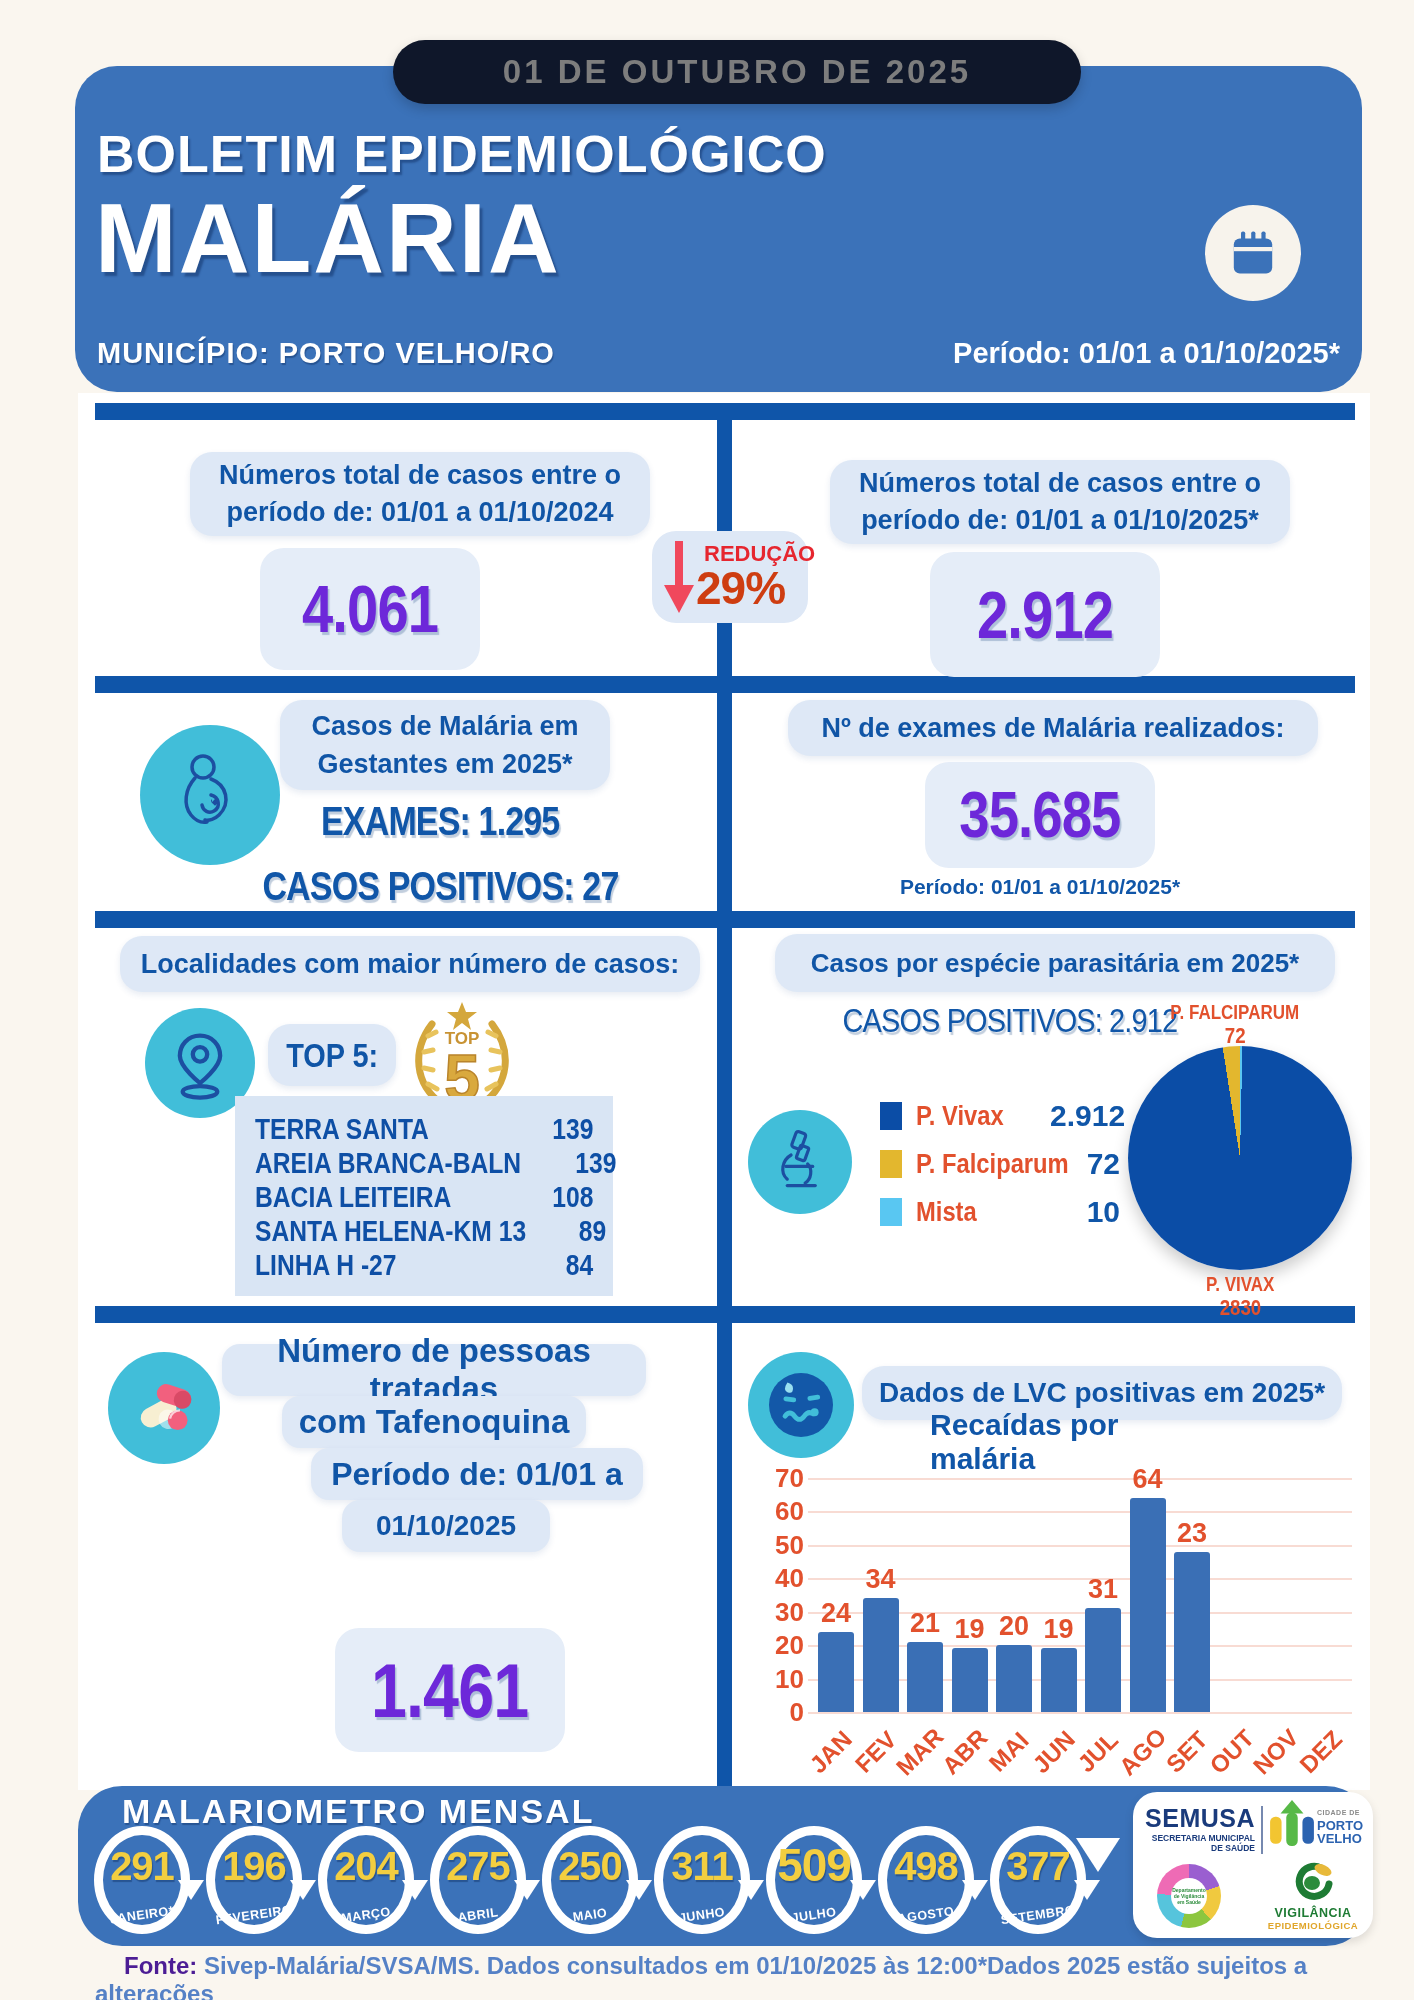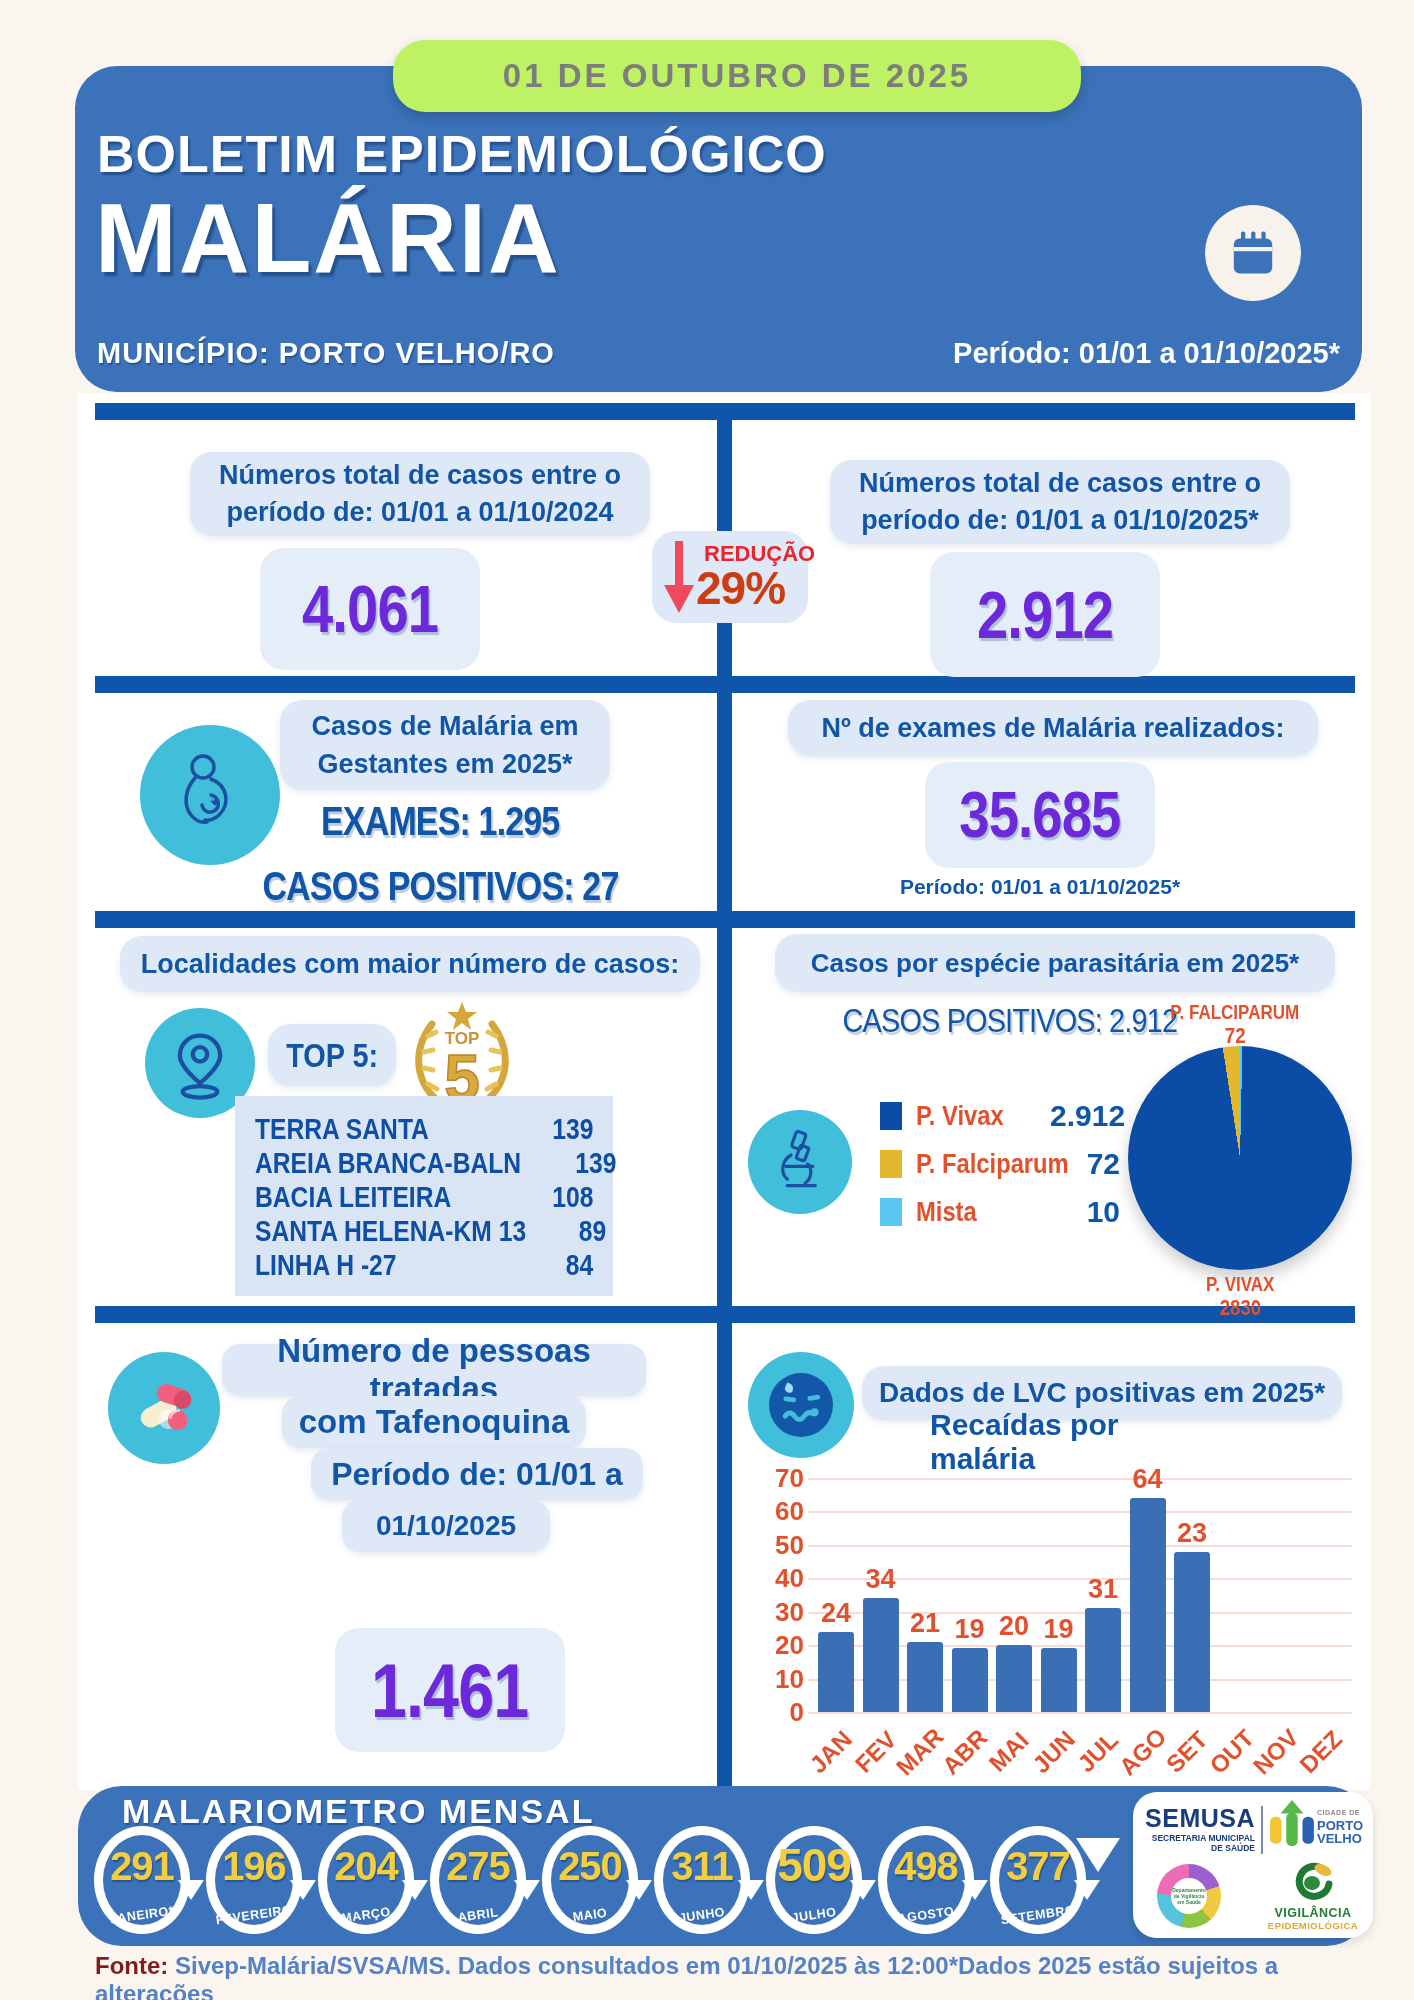--- a/index.html
+++ b/index.html
@@ -5,21 +5,21 @@
   html,body{margin:0;padding:0;}
   .page{position:relative;width:1414px;height:2000px;background:#FAF6EF;overflow:hidden;
         font-family:"Liberation Sans",sans-serif;}
   .abs{position:absolute;}
   .flexc{display:flex;align-items:center;justify-content:center;}
   .cond{display:inline-block;transform:scaleX(.85);transform-origin:center;white-space:nowrap;}
 
   
   .content-bg{left:78px;top:393px;width:1292px;height:1397px;background:#FFFFFF;}
   .header-panel{left:75px;top:66px;width:1287px;height:326px;background:#3B72B9;border-radius:42px;}
-  .date-pill{left:393px;top:40px;width:688px;height:72px;background:#bef264;border-radius:32px;
+  .date-pill{left:393px;top:40px;width:688px;height:64px;background:#0f172a;border-radius:32px;
              box-shadow:0 5px 12px rgba(0,0,0,.18);color:#7D7D7D;font-weight:bold;font-size:33px;letter-spacing:3px;}
   .h-title1{left:22px;top:58px;color:#FFFFFF;font-weight:bold;font-size:52px;letter-spacing:1px;
             text-shadow:2px 3px 2px rgba(10,40,90,.45);}
   .h-title2{left:20px;top:116px;color:#FFFFFF;font-weight:bold;font-size:98px;letter-spacing:2px;
             text-shadow:3px 4px 2px rgba(10,40,90,.45);}
   .h-muni{left:22px;bottom:22px;color:#FFFFFF;font-weight:bold;font-size:29px;letter-spacing:1px;
           text-shadow:1px 2px 1px rgba(10,40,90,.4);}
   .h-period{right:22px;bottom:22px;color:#FFFFFF;font-weight:bold;font-size:29px;}
   .cal-circle{right:61px;top:139px;width:96px;height:96px;background:#F7F3EC;border-radius:50%;}
 
@@ -94,21 +94,21 @@
   .dvs-center{position:absolute;left:14px;top:14px;width:36px;height:36px;border-radius:50%;background:#FFFFFF;
               display:flex;align-items:center;justify-content:center;text-align:center;
               font-size:5px;font-weight:bold;color:#2C8C3C;line-height:6px;}
   .vig-wrap{left:128px;top:70px;width:104px;height:70px;text-align:center;}
   .vig-t1{color:#1E7B34;font-weight:bold;font-size:12.5px;letter-spacing:.5px;}
   .vig-t2{color:#E0A62B;font-weight:bold;font-size:9.5px;letter-spacing:.5px;}
   .big-white-arrow{left:1076px;top:1838px;width:0;height:0;border-left:22px solid transparent;
                    border-right:22px solid transparent;border-top:34px solid #FFFFFF;}
 
   .footer{left:95px;top:1952px;width:1300px;font-size:24px;color:#5581C6;font-weight:bold;}
-  .footer b{color:#7f1d1d;}
+  .footer b{color:#4c1d95;margin-left:29px;}
 </style>
 </head>
 <body>
 
 <div class="page">
 
   <div class="abs content-bg"></div>
 
   <div class="abs header-panel">
     <div class="abs h-title1">BOLETIM EPIDEMIOLÓGICO</div>

